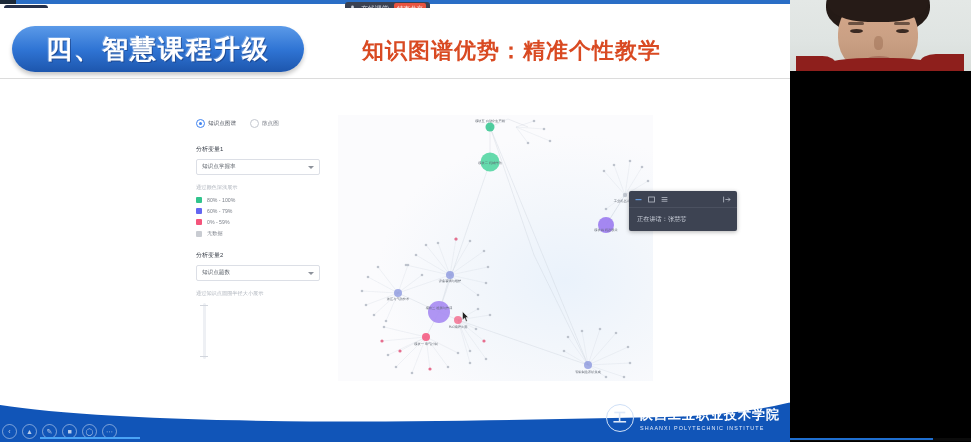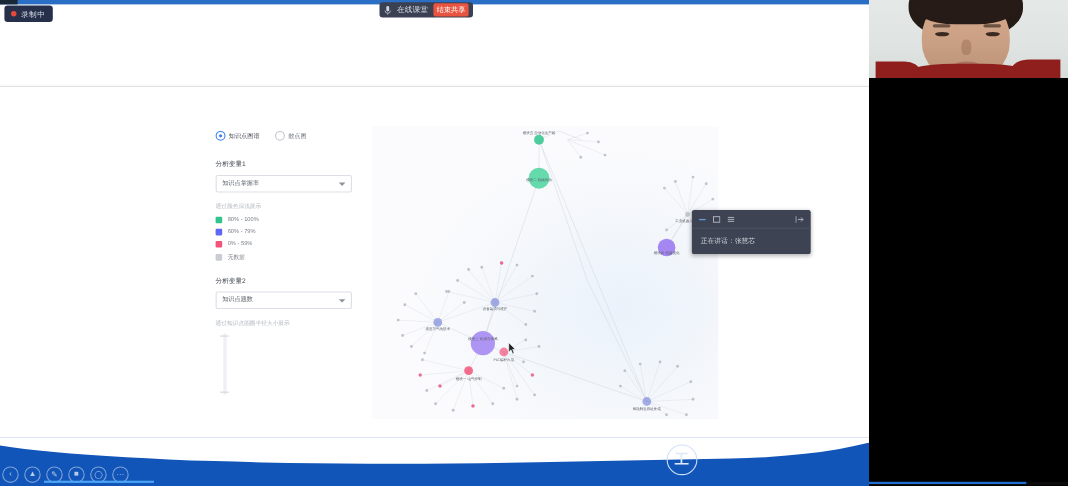--- a/index.html
+++ b/index.html
@@ -145,20 +145,26 @@
     <div class="meet-chip">
       <svg class="meet-mic" viewBox="0 0 8 11">
         <rect x="2.4" y="0.6" width="3.2" height="6" rx="1.6" fill="#cfd4de"></rect>
         <path d="M1 5.6a3 3 0 0 0 6 0" stroke="#cfd4de" stroke-width="0.8" fill="none"></path>
         <line x1="4" y1="8.6" x2="4" y2="10.2" stroke="#cfd4de" stroke-width="0.8"></line>
       </svg>
       <span class="meet-txt">在线课堂</span>
       <span class="meet-badge">结束共享</span>
     </div>
 
+    <div class="slide">
+      <div class="title-plate">
+        <span class="title-plate-txt">四、智慧课程升级</span>
+      </div>
+      <div class="headline">知识图谱优势：精准个性教学</div>
+    </div>
     <div class="hrule"></div>
 
     <div class="app">
 
       <div class="panel">
 
         <div class="radio-row">
           <div class="radio">
             <span class="dot on"></span>
             <span class="radio-lbl">知识点图谱</span>
@@ -448,20 +454,24 @@
       </div>
 
     </div>
 
     <div class="footer">
       <div class="footer-curve"></div>
       <div class="footer-logo">
         <div class="logo-seal">
           <span>工</span>
         </div>
+        <div>
+          <div class="logo-cn">陕西工业职业技术学院</div>
+          <div class="logo-en">SHAANXI POLYTECHNIC INSTITUTE</div>
+        </div>
       </div>
     </div>
 
     <div class="tb">
       <span class="tb-ic">‹</span>
       <span class="tb-ic">▲</span>
       <span class="tb-ic">✎</span>
       <span class="tb-ic">■</span>
       <span class="tb-ic">◯</span>
       <span class="tb-ic">⋯</span>

